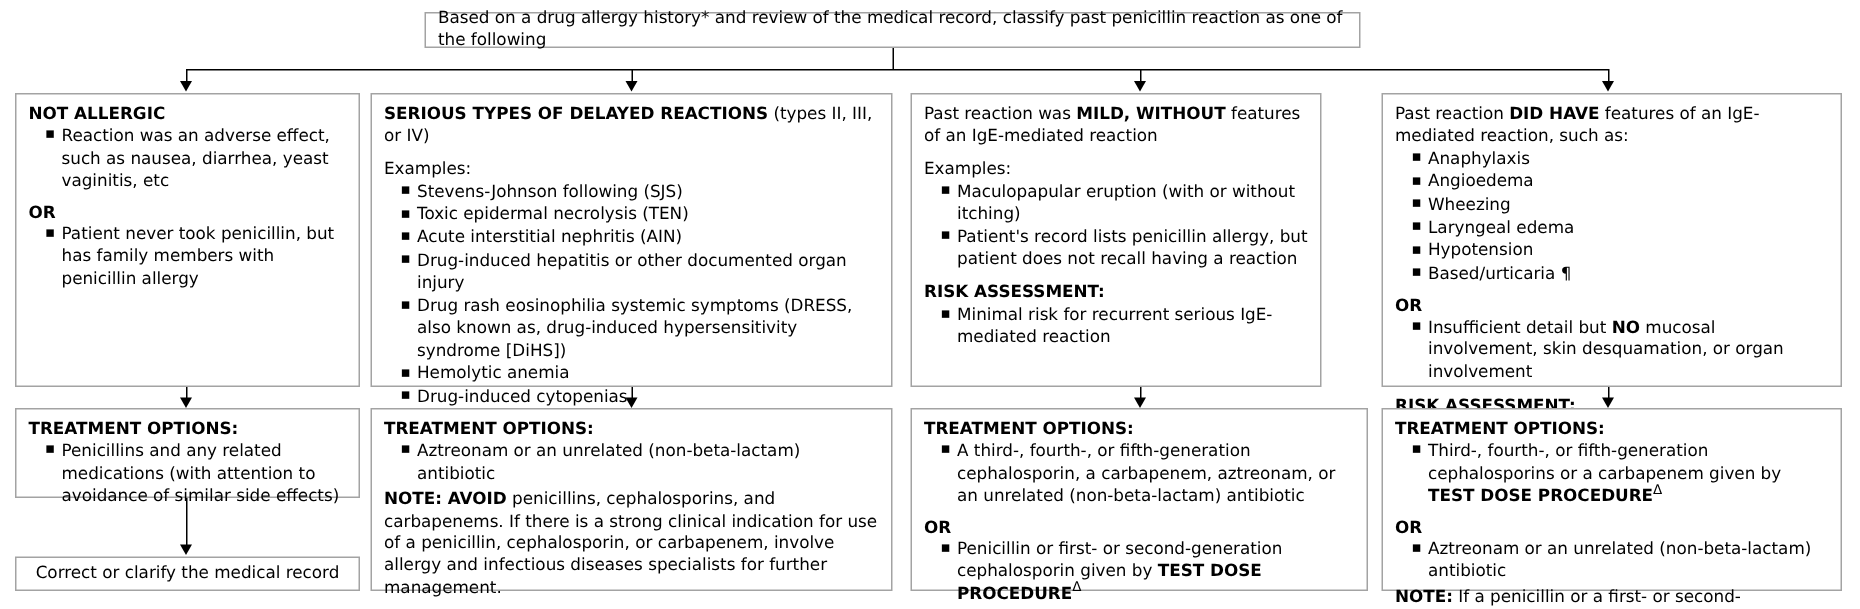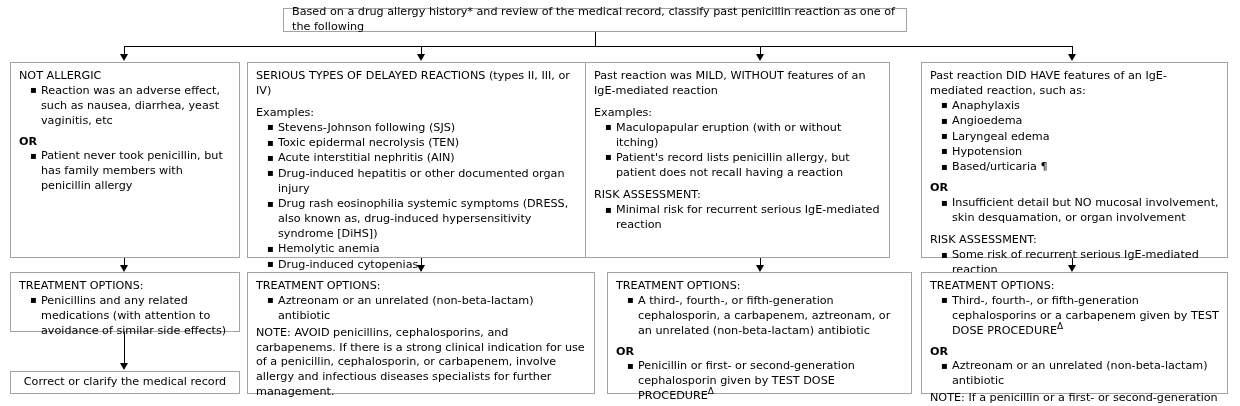--- a/index.html
+++ b/index.html
@@ -23,21 +23,21 @@
     font-size: 11.2px;
     line-height: 1.33;
     color: #000;
   }
   .box.center {
     display: flex;
     align-items: center;
     justify-content: center;
     padding: 4px 8px;
   }
-  .hdr { font-weight: normal; }
+  .hdr { font-weight: bold; }
   .spacer { height: 7px; }
   ul.bl {
     list-style: none;
     margin: 0;
     padding: 0 0 0 11px;
   }
   ul.bl li {
     position: relative;
     padding-left: 11px;
     margin: 0 0 0.5px 0;
@@ -136,21 +136,21 @@
   <div class="box" style="left:247px; top:272px; width:348px; height:122px;">
     <div class="hdr">TREATMENT OPTIONS:</div>
     <ul class="bl">
       <li>Aztreonam or an unrelated (non-beta-lactam) antibiotic</li>
     </ul>
     <div class="note-blk">
       <span class="hdr">NOTE: AVOID</span><span> penicillins, cephalosporins, and carbapenems. If there is a strong clinical indication for use of a penicillin, cephalosporin, or carbapenem, involve allergy and infectious diseases specialists for further management.</span>
     </div>
   </div>
 
-  <div class="box" style="left:585px; top:62px; width:305px; height:196px;">
+  <div class="box" style="left:607px; top:62px; width:274px; height:196px;">
     <div>
       <span>Past reaction was </span><span class="hdr">MILD, WITHOUT</span><span> features of an IgE-mediated reaction</span>
     </div>
     <div class="spacer"></div>
     <div>Examples:</div>
     <ul class="bl">
       <li>Maculopapular eruption (with or without itching)</li>
       <li>Patient's record lists penicillin allergy, but patient does not recall having a reaction</li>
     </ul>
     <div class="spacer"></div>
@@ -174,20 +174,21 @@
     </ul>
   </div>
 
   <div class="box" style="left:921px; top:62px; width:307px; height:196px;">
     <div>
       <span>Past reaction </span><span class="hdr">DID HAVE</span><span> features of an IgE-mediated reaction, such as:</span>
     </div>
     <ul class="bl">
       <li>Anaphylaxis</li>
       <li>Angioedema</li>
+      <li>Wheezing</li>
       <li>Laryngeal edema</li>
       <li>Hypotension</li>
       <li>Based/urticaria ¶</li>
     </ul>
     <div class="or">OR</div>
     <ul class="bl">
       <li><span>Insufficient detail but </span><span class="hdr">NO</span><span> mucosal involvement, skin desquamation, or organ involvement</span></li>
     </ul>
     <div class="spacer"></div>
     <div class="hdr">RISK ASSESSMENT:</div>

